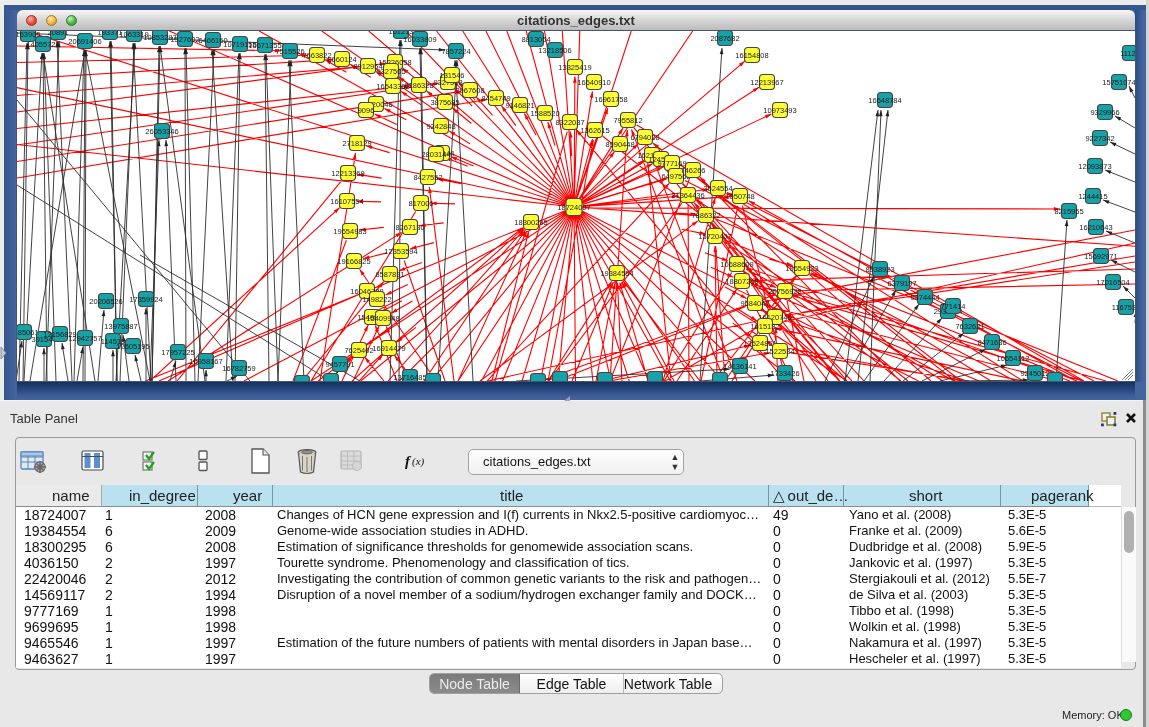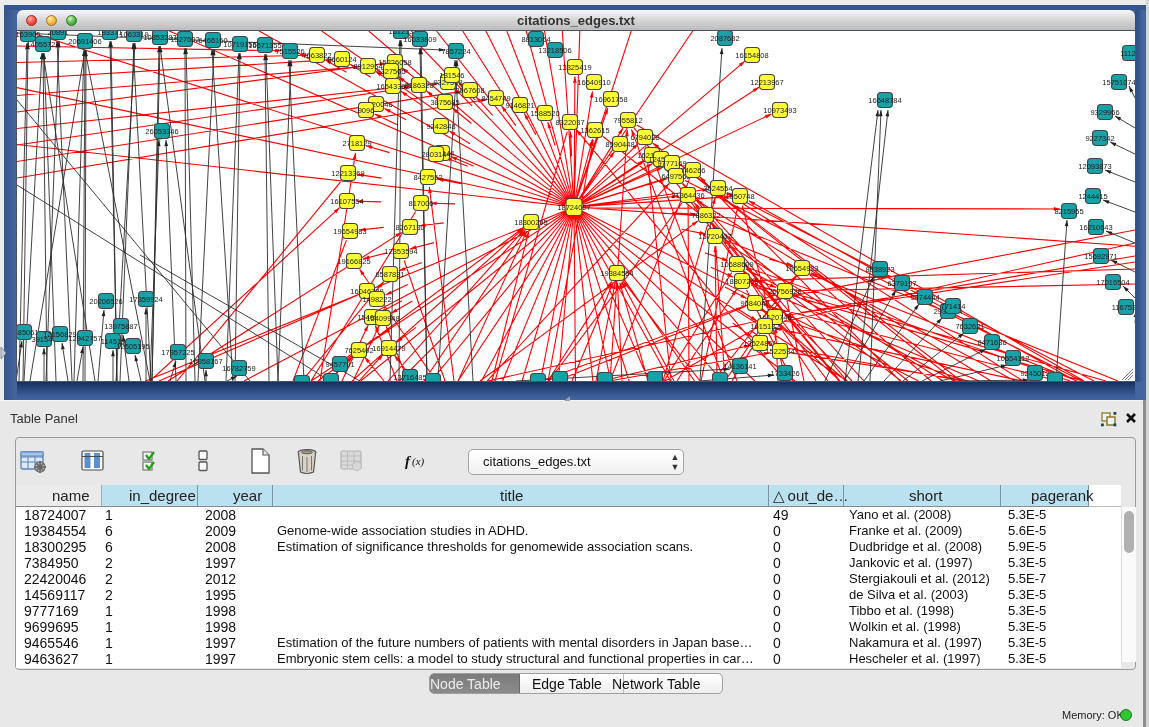--- a/index.html
+++ b/index.html
@@ -25,21 +25,21 @@
 .hc{position:absolute;top:0;height:22px;background:#bae1f0;border-right:1px solid #7a93a0;border-bottom:1px solid #8a8a8a}
 .ht{position:absolute;top:0;height:22px;font-size:15px;color:#222;line-height:22px}
 #tbl{position:absolute;left:16px;top:507px;width:1105px;height:161px;background:#fff}
 .row{position:absolute;left:0;width:1105px;height:16px;font-size:14px;color:#111}
 .row .s{font-size:13px}
 .row span{position:absolute;top:0;line-height:16px;white-space:nowrap}
 #sb{position:absolute;left:1121px;top:507px;width:15px;height:155px;background:#fafafa;border-left:1px solid #ddd}
 #sbt{position:absolute;left:1123.5px;top:511px;width:10px;height:42px;background:#b0b0b0;border-radius:5px}
 #tabs{position:absolute;left:429px;top:673px;width:294px;height:21px;border:1px solid #a0a0a0;border-radius:5px;
   background:linear-gradient(#fff,#eee);overflow:hidden;font-size:14px}
-.seg{position:absolute;top:0;height:21px;text-align:left;line-height:20px;color:#111}
+.seg{position:absolute;top:0;height:21px;text-align:center;line-height:20px;color:#111}
 #memory{position:absolute;left:1062px;top:709px;font-size:11px;color:#222}
 #memdot{position:absolute;left:1120px;top:709px;width:12px;height:12px;border-radius:50%;background:#2fc832;border:1.5px solid #1a7a1c}
 #redge{position:absolute;left:1143px;top:400px;width:3px;height:327px;background:#8c8c8c}
 #redge2{position:absolute;left:1146px;top:0px;width:3px;height:727px;background:#d5d5d5}
 </style></head><body>
 <div id="topbg"></div>
 <div id="desktop"></div>
 <div id="shadowL"></div>
 <div id="shadowT"></div>
 <div id="shadowR"></div>
@@ -398,20 +398,21 @@
 <span class="ht" style="left:484px">title</span>
 <span class="ht" style="left:757px">△ out_de…</span>
 <span class="ht" style="left:893px">short</span>
 <span class="ht" style="left:1015px">pagerank</span>
 </div>
 <div id="tbl"></div>
 <div class="row" style="top:507px">
 <span style="left:24px">18724007</span>
     <span style="left:105px">1</span>
 <span style="left:205px">2008</span>
+    <span class="s" style="left:277px">Changes of HCN gene expression and I(f) currents in Nkx2.5-positive cardiomyoc…</span>
 <span style="left:773px">49</span>
     <span class="s" style="left:849px">Yano et al. (2008)</span>
 <span class="s" style="left:1008px">5.3E-5</span>
   </div>
 <div class="row" style="top:523px">
 <span style="left:24px">19384554</span>
     <span style="left:105px">6</span>
 <span style="left:205px">2009</span>
     <span class="s" style="left:277px">Genome-wide association studies in ADHD.</span>
 <span style="left:773px">0</span>
@@ -421,39 +422,42 @@
 <div class="row" style="top:539px">
 <span style="left:24px">18300295</span>
     <span style="left:105px">6</span>
 <span style="left:205px">2008</span>
     <span class="s" style="left:277px">Estimation of significance thresholds for genomewide association scans.</span>
 <span style="left:773px">0</span>
     <span class="s" style="left:849px">Dudbridge et al. (2008)</span>
 <span class="s" style="left:1008px">5.9E-5</span>
   </div>
 <div class="row" style="top:555px">
-<span style="left:24px">7384950</span>
+<span style="left:24px">4036150</span>
     <span style="left:105px">2</span>
 <span style="left:205px">1997</span>
+    <span class="s" style="left:277px">Tourette syndrome. Phenomenology and classification of tics.</span>
 <span style="left:773px">0</span>
     <span class="s" style="left:849px">Jankovic et al. (1997)</span>
 <span class="s" style="left:1008px">5.3E-5</span>
   </div>
 <div class="row" style="top:571px">
 <span style="left:24px">22420046</span>
     <span style="left:105px">2</span>
 <span style="left:205px">2012</span>
+    <span class="s" style="left:277px">Investigating the contribution of common genetic variants to the risk and pathogen…</span>
 <span style="left:773px">0</span>
     <span class="s" style="left:849px">Stergiakouli et al. (2012)</span>
 <span class="s" style="left:1008px">5.5E-7</span>
   </div>
 <div class="row" style="top:587px">
 <span style="left:24px">14569117</span>
     <span style="left:105px">2</span>
-<span style="left:205px">1995</span>
+<span style="left:205px">1994</span>
+    <span class="s" style="left:277px">Disruption of a novel member of a sodium/hydrogen exchanger family and DOCK…</span>
 <span style="left:773px">0</span>
     <span class="s" style="left:849px">de Silva et al. (2003)</span>
 <span class="s" style="left:1008px">5.3E-5</span>
   </div>
 <div class="row" style="top:603px">
 <span style="left:24px">9777169</span>
     <span style="left:105px">1</span>
 <span style="left:205px">1998</span>
 <span style="left:773px">0</span>
     <span class="s" style="left:849px">Tibbo et al. (1998)</span>
@@ -473,30 +477,29 @@
 <span style="left:205px">1997</span>
     <span class="s" style="left:277px">Estimation of the future numbers of patients with mental disorders in Japan base…</span>
 <span style="left:773px">0</span>
     <span class="s" style="left:849px">Nakamura et al. (1997)</span>
 <span class="s" style="left:1008px">5.3E-5</span>
   </div>
 <div class="row" style="top:651px">
 <span style="left:24px">9463627</span>
     <span style="left:105px">1</span>
 <span style="left:205px">1997</span>
-    <span class="s" style="left:277px">Embryonic stem cells: a model to study structural and functional properties in car…</span>
 <span style="left:773px">0</span>
     <span class="s" style="left:849px">Hescheler et al. (1997)</span>
 <span class="s" style="left:1008px">5.3E-5</span>
   </div>
 <div id="sb"></div>
 <div id="sbt"></div>
 <div id="tabs">
 <div class="seg" style="left:0;width:90px;background:linear-gradient(#7b7b7b,#8d8d8d);color:#ececec;border-right:1px solid #6a6a6a">Node Table</div>
-<div class="seg" style="left:102px;width:92px;border-right:1px solid #bbb">Edge Table</div>
+<div class="seg" style="left:90px;width:104px;border-right:1px solid #bbb">Edge Table</div>
 <div class="seg" style="left:182px;width:112px">Network Table</div>
 </div>
 <div id="memory">Memory: OK</div>
 <div id="memdot"></div>
 <svg width="20" height="12" viewBox="0 0 20 12" style="position:absolute;left:560px;top:392px">
     <path d="M4 9 L10 4 L10 9 Z" fill="#9aa2b2"></path>
   </svg>
 <svg width="8" height="14" viewBox="0 0 8 14" style="position:absolute;left:0px;top:346px">
     <path d="M1 1 L6 7 L1 13 Z" fill="#c6cbd6" stroke="#8a90a0" stroke-width="1"></path>
   </svg>

